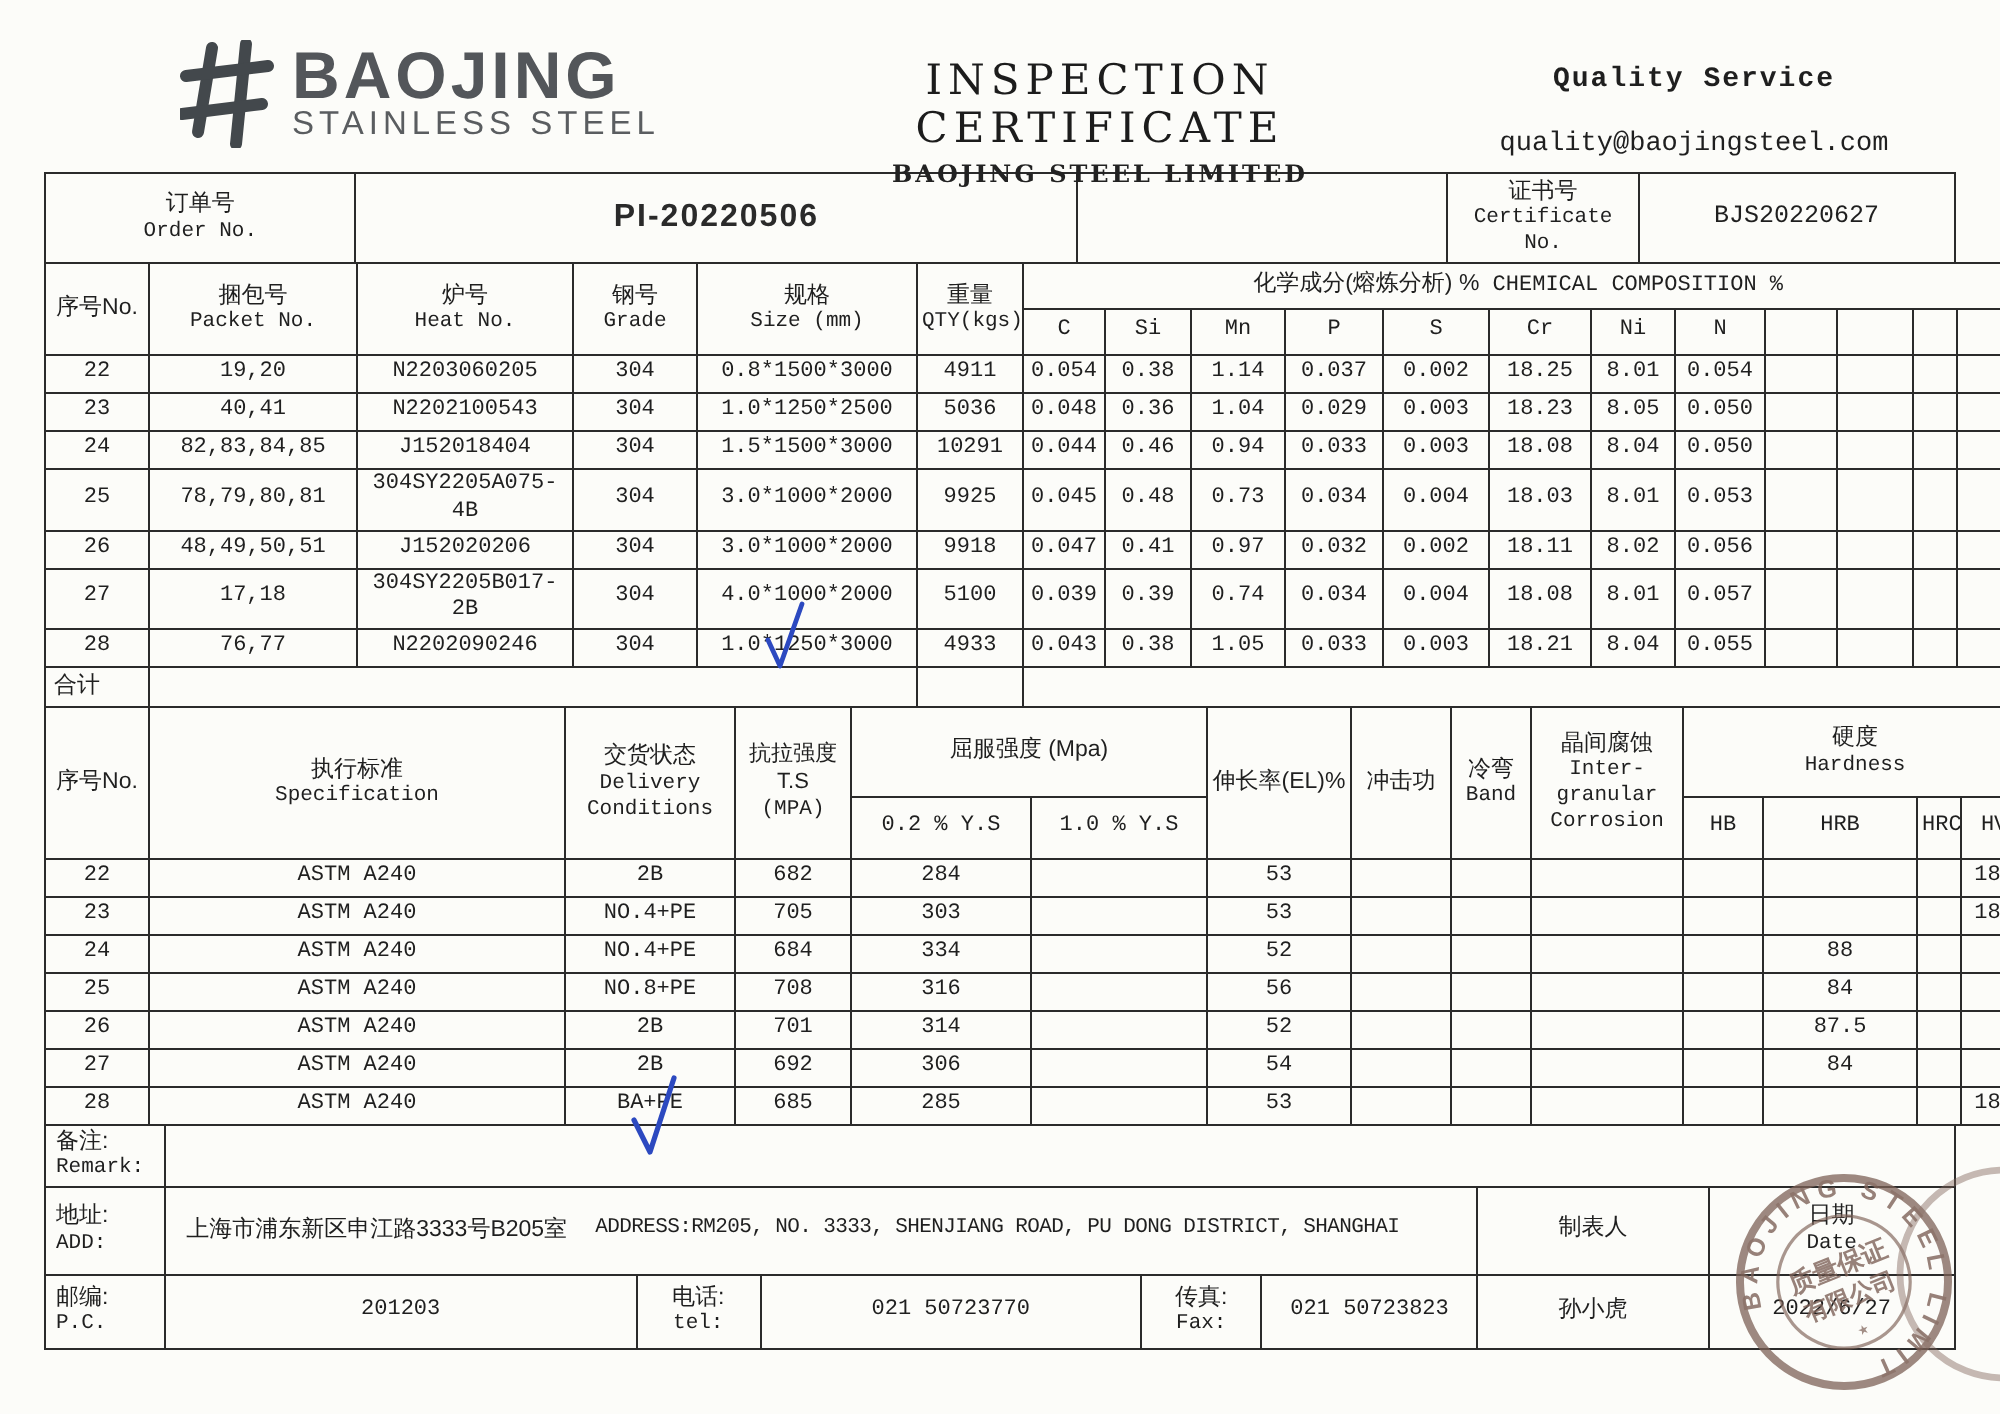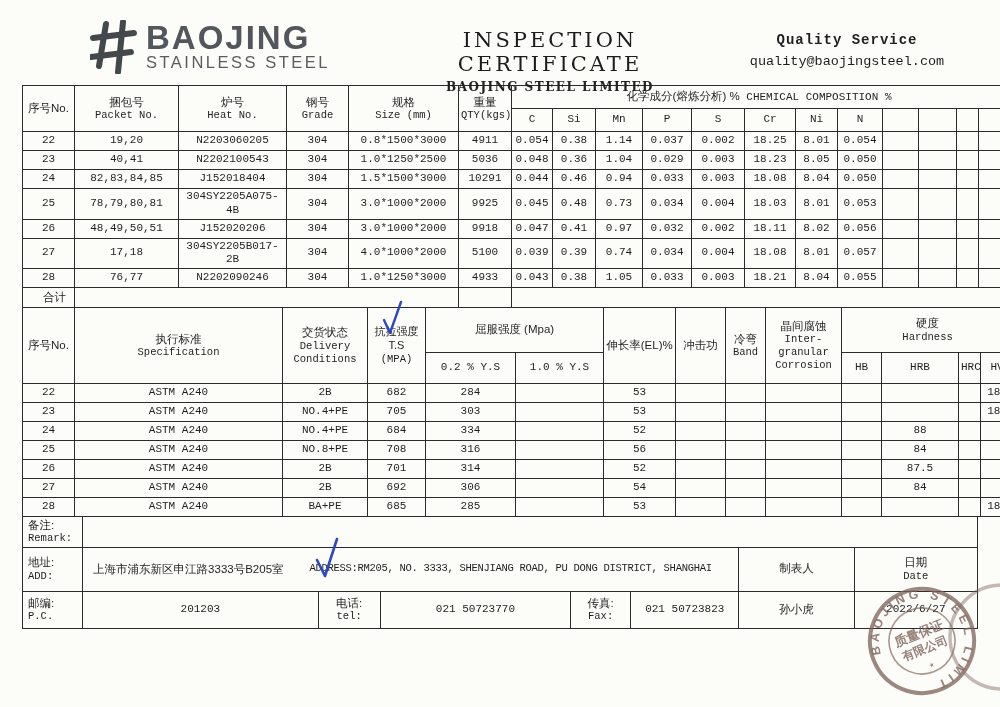--- a/index.html
+++ b/index.html
@@ -21,47 +21,47 @@
                   font-size:33px; letter-spacing:2px; color:#53565a; line-height:0.95; }
   .logo-text-l2 { font-family:"Liberation Sans","DejaVu Sans",sans-serif; font-size:16.5px;
                   letter-spacing:2.5px; color:#5a5d60; }
   .title-block { flex:1; text-align:center; padding-top:8px; }
   .doc-title { font-family:"DejaVu Serif","Liberation Serif",serif; font-size:21px;
                letter-spacing:3px; word-spacing:18px; color:#1c1c1c; font-weight:400; }
   .doc-subtitle { font-family:"DejaVu Serif","Liberation Serif",serif; font-size:12px;
                   font-weight:bold; letter-spacing:1.5px; color:#222; margin-top:4px; }
   .svc-block { width:250px; text-align:center; padding-top:12px; }
   .svc-l1 { font-size:14px; font-weight:bold; letter-spacing:1px;text-align:center; }
-  .svc-l2 { font-size:13.5px; margin-top:6px; }
+  .svc-l2 { font-size:13.5px; margin-top:17px; }
   
   .tbl-wrap { padding: 0 22px; }
   table { width:100%; border-collapse: collapse; table-layout: fixed; }
   table + table { margin-top:-1px; }
   td, th { border:1px solid #2b2b2b; text-align:center; vertical-align:middle;
            font-size:11px; font-weight:normal; overflow:hidden; padding:1px 2px; line-height:1.25; }
   .lbl-cn { font-family:"Liberation Sans","DejaVu Sans",sans-serif; font-size:11.5px; display:block; }
   .lbl-en { font-size:10.5px; display:block; }
   .lbl-inline-cn { font-family:"Liberation Sans","DejaVu Sans",sans-serif; font-size:11.5px; }
   
   .t-info td { height:45px; }
   .t-info .big-val { font-family:"Liberation Sans","DejaVu Sans",sans-serif; font-size:16px; letter-spacing:1px; font-weight:bold; color:#2a2a2a; }
   .t-info .mono-val { font-size:12.5px; }
   .t-info .split { display:flex; justify-content:space-between; padding:0 6px; align-items:center; }
   
   .t-main th { height:23px; }
   .t-main td { height:19px; font-size:11px; }
   .t-mech thead tr:first-child th { height:45px; }
   .t-mech thead tr:last-child th { height:31px; }
-  .total-row td { height:20px; text-align:left; padding-left:20px; }
+  .total-row td { height:20px; text-align:left; padding-left:4px; }
   
   .t-foot td { font-size:11px; }
   .t-foot .r-remark td { height:27px;margin-left:16px; }
   .t-foot .r-addr td { height:44px; }
   .t-foot .r-pc td { height:37px; }
-  .addr-line { display:flex; gap:26px; justify-content:flex-start; padding-left:8px; align-items:center; }
+  .addr-line { display:flex; gap:14px; justify-content:flex-start; padding-left:8px; align-items:center; }
   .addr-cn { font-family:"Liberation Sans","DejaVu Sans",sans-serif; font-size:11.5px; }
   .addr-en { font-size:10.5px; letter-spacing:-0.3px; }
   .lblpair { text-align:left; padding-left:5px; }
   
   .check { position:absolute; pointer-events:none; }
   .stamp { position:absolute; right:-14px; bottom:-4px; width:170px; height:140px; pointer-events:none; opacity:0.88; }
 </style>
 </head>
 <body>
 
@@ -97,20 +97,33 @@
     <table class="t-info">
       <colgroup>
           <col style="width:155px">
           <col style="width:275px">
           <col style="width:85px">
           <col style="width:185px">
           <col style="width:95px">
           <col style="width:158px">
         </colgroup>
       <tbody>
+      <tr>
+        <td>
+          <span class="lbl-cn">订单号</span>
+          <span class="lbl-en">Order No.</span>
+        </td>
+        <td colspan="2" class="big-val">PI-20220506</td>
+        <td></td>
+        <td>
+          <span class="lbl-cn">证书号</span>
+          <span class="lbl-en">Certificate No.</span>
+        </td>
+        <td class="mono-val">BJS20220627</td>
+      </tr>
     </tbody>
       </table>
 
     <table class="t-main">
       <colgroup>
         <col style="width:52px">
           <col style="width:104px">
           <col style="width:108px">
           <col style="width:62px">
           <col style="width:110px">

